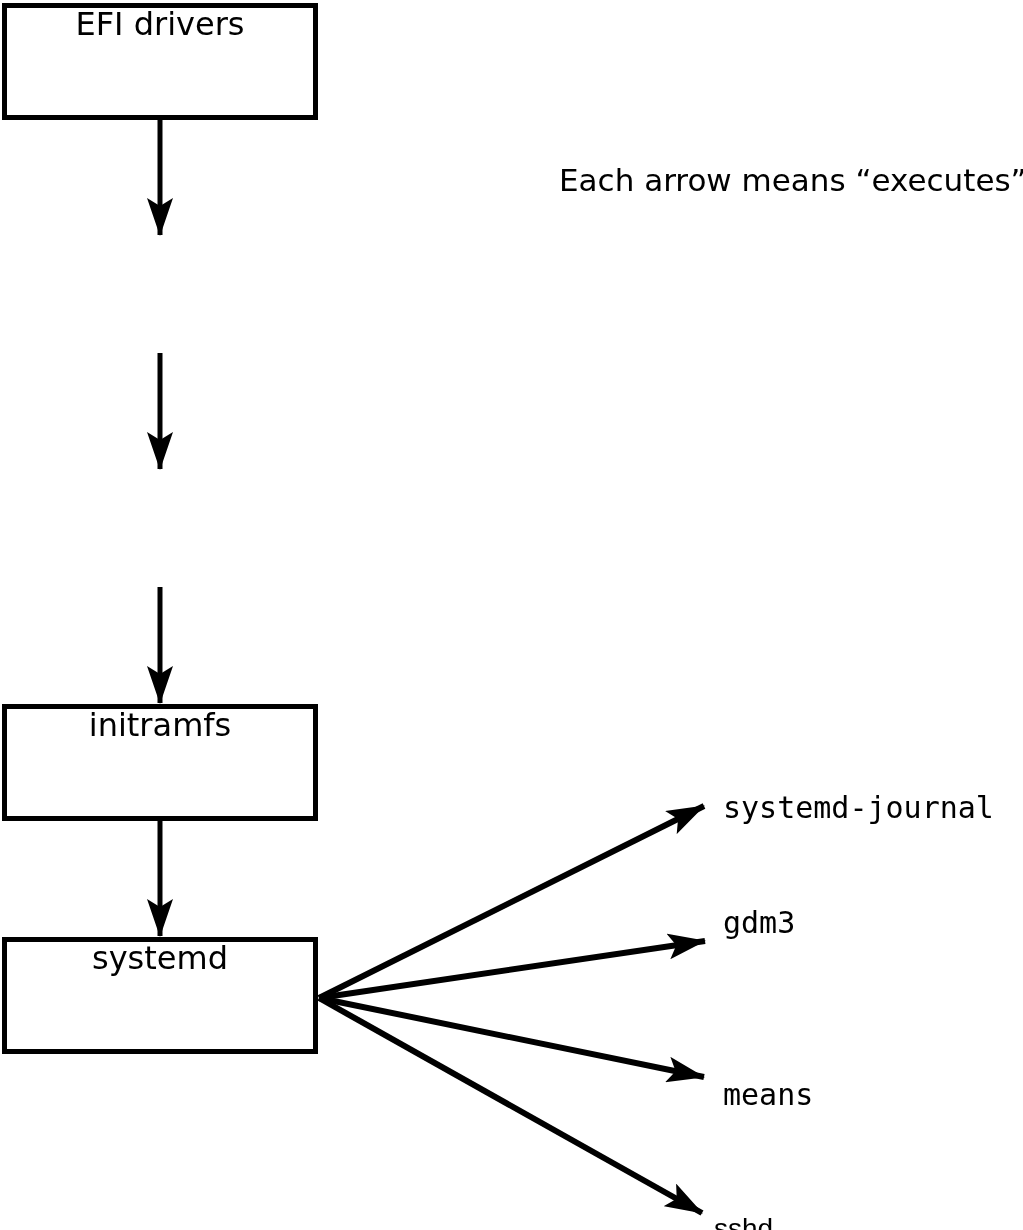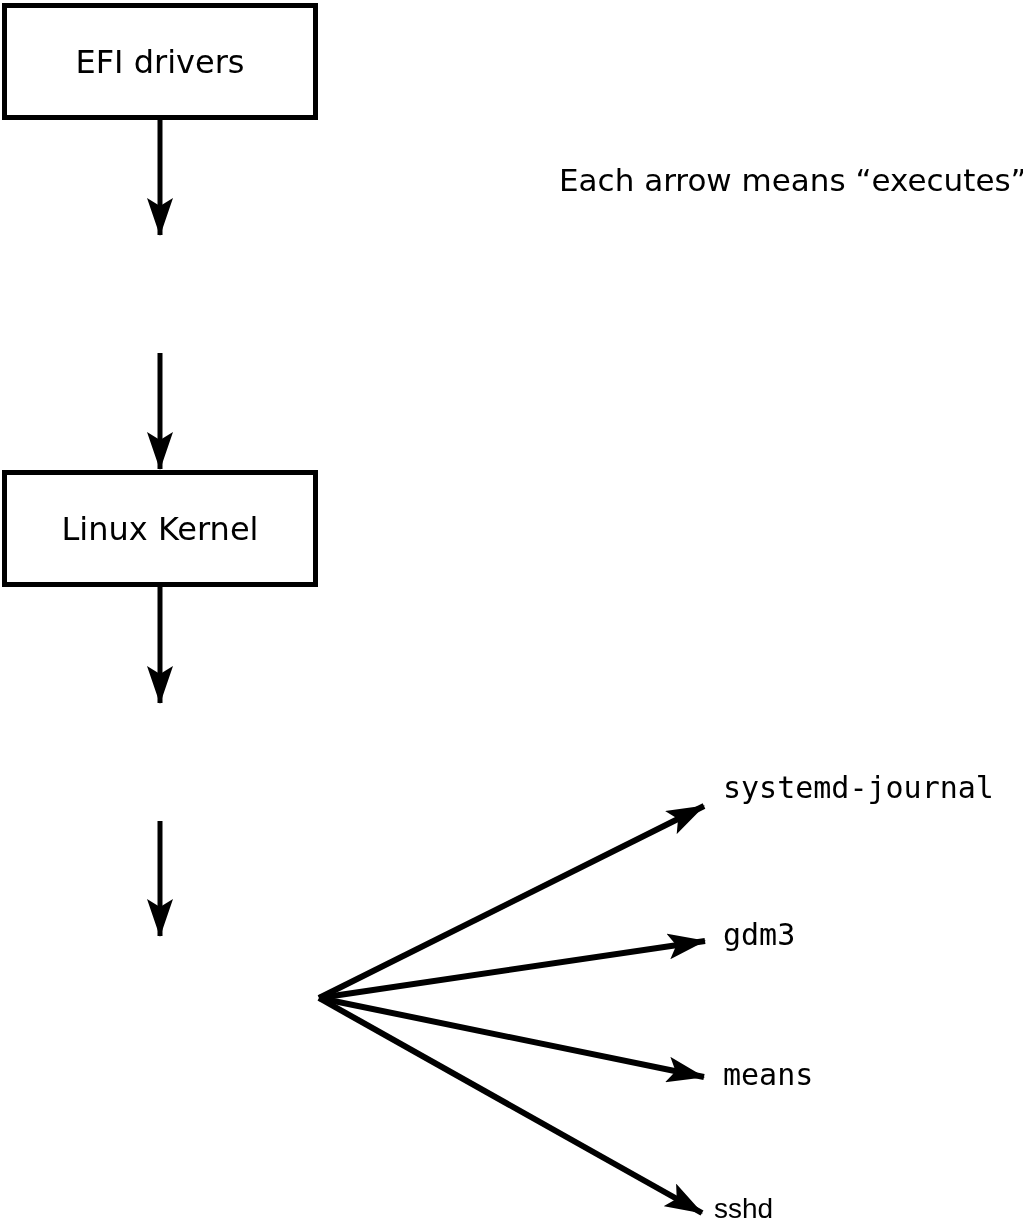--- a/index.html
+++ b/index.html
@@ -24,40 +24,40 @@
   }
   .node {
     position: absolute;
     left: 2px;
     width: 316px;
     height: 117px;
     box-sizing: border-box;
     border: 5px solid #000000;
     background: #ffffff;
     display: flex;
-    align-items: center;
     justify-content: center;
     font-size: 32px;
     line-height: 1;
     white-space: nowrap;
   }
   .caption {
     position: absolute;
     left: 559px;
     top: 165px;
     font-size: 31px;
     line-height: 1;
     white-space: nowrap;
   }
   .proc {
     position: absolute;
     font-family: "DejaVu Sans Mono", monospace;
     font-size: 30px;
     line-height: 1;
     white-space: nowrap;
+    margin-top: 20px;
   }
   .proc.sans {
     font-family: Liberation Sans, sans-serif;
     font-size: 28px;
   }
   .edge {
     stroke: #000000;
     fill: none;
   }
   .edge.chain { stroke-width: 5; }
@@ -84,29 +84,32 @@
     <line class="edge fan" x1="319" y1="998" x2="705" y2="941" marker-end="url(#ah)"></line>
     <line class="edge fan" x1="319" y1="998" x2="704" y2="1077" marker-end="url(#ah)"></line>
     <line class="edge fan" x1="319" y1="998" x2="702" y2="1213" marker-end="url(#ah)"></line>
   </svg>
 
   <div class="node" style="top:3px">
     <span>EFI drivers</span>
   </div>
 
 
-  <div class="node" style="top:470px">
-    <span>Linux Kernel</span>
+
+  <div class="node" style="top:704px">
+    <span>initramfs</span>
   </div>
 
-
+  <div class="node" style="top:937px">
+    <span>systemd</span>
+  </div>
 
   <div class="caption">Each arrow means “executes”.</div>
 
   <div class="proc" style="left:723px; top:773px">systemd-journal</div>
 
-  <div class="proc" style="left:723px; top:920px">gdm3</div>
+  <div class="proc" style="left:723px; top:888px">gdm3</div>
 
   <div class="proc" style="left:723px; top:1060px">means</div>
 
   <div class="proc sans" style="left:714px; top:1195px">sshd</div>
 
 </div>
 
 </body></html>

